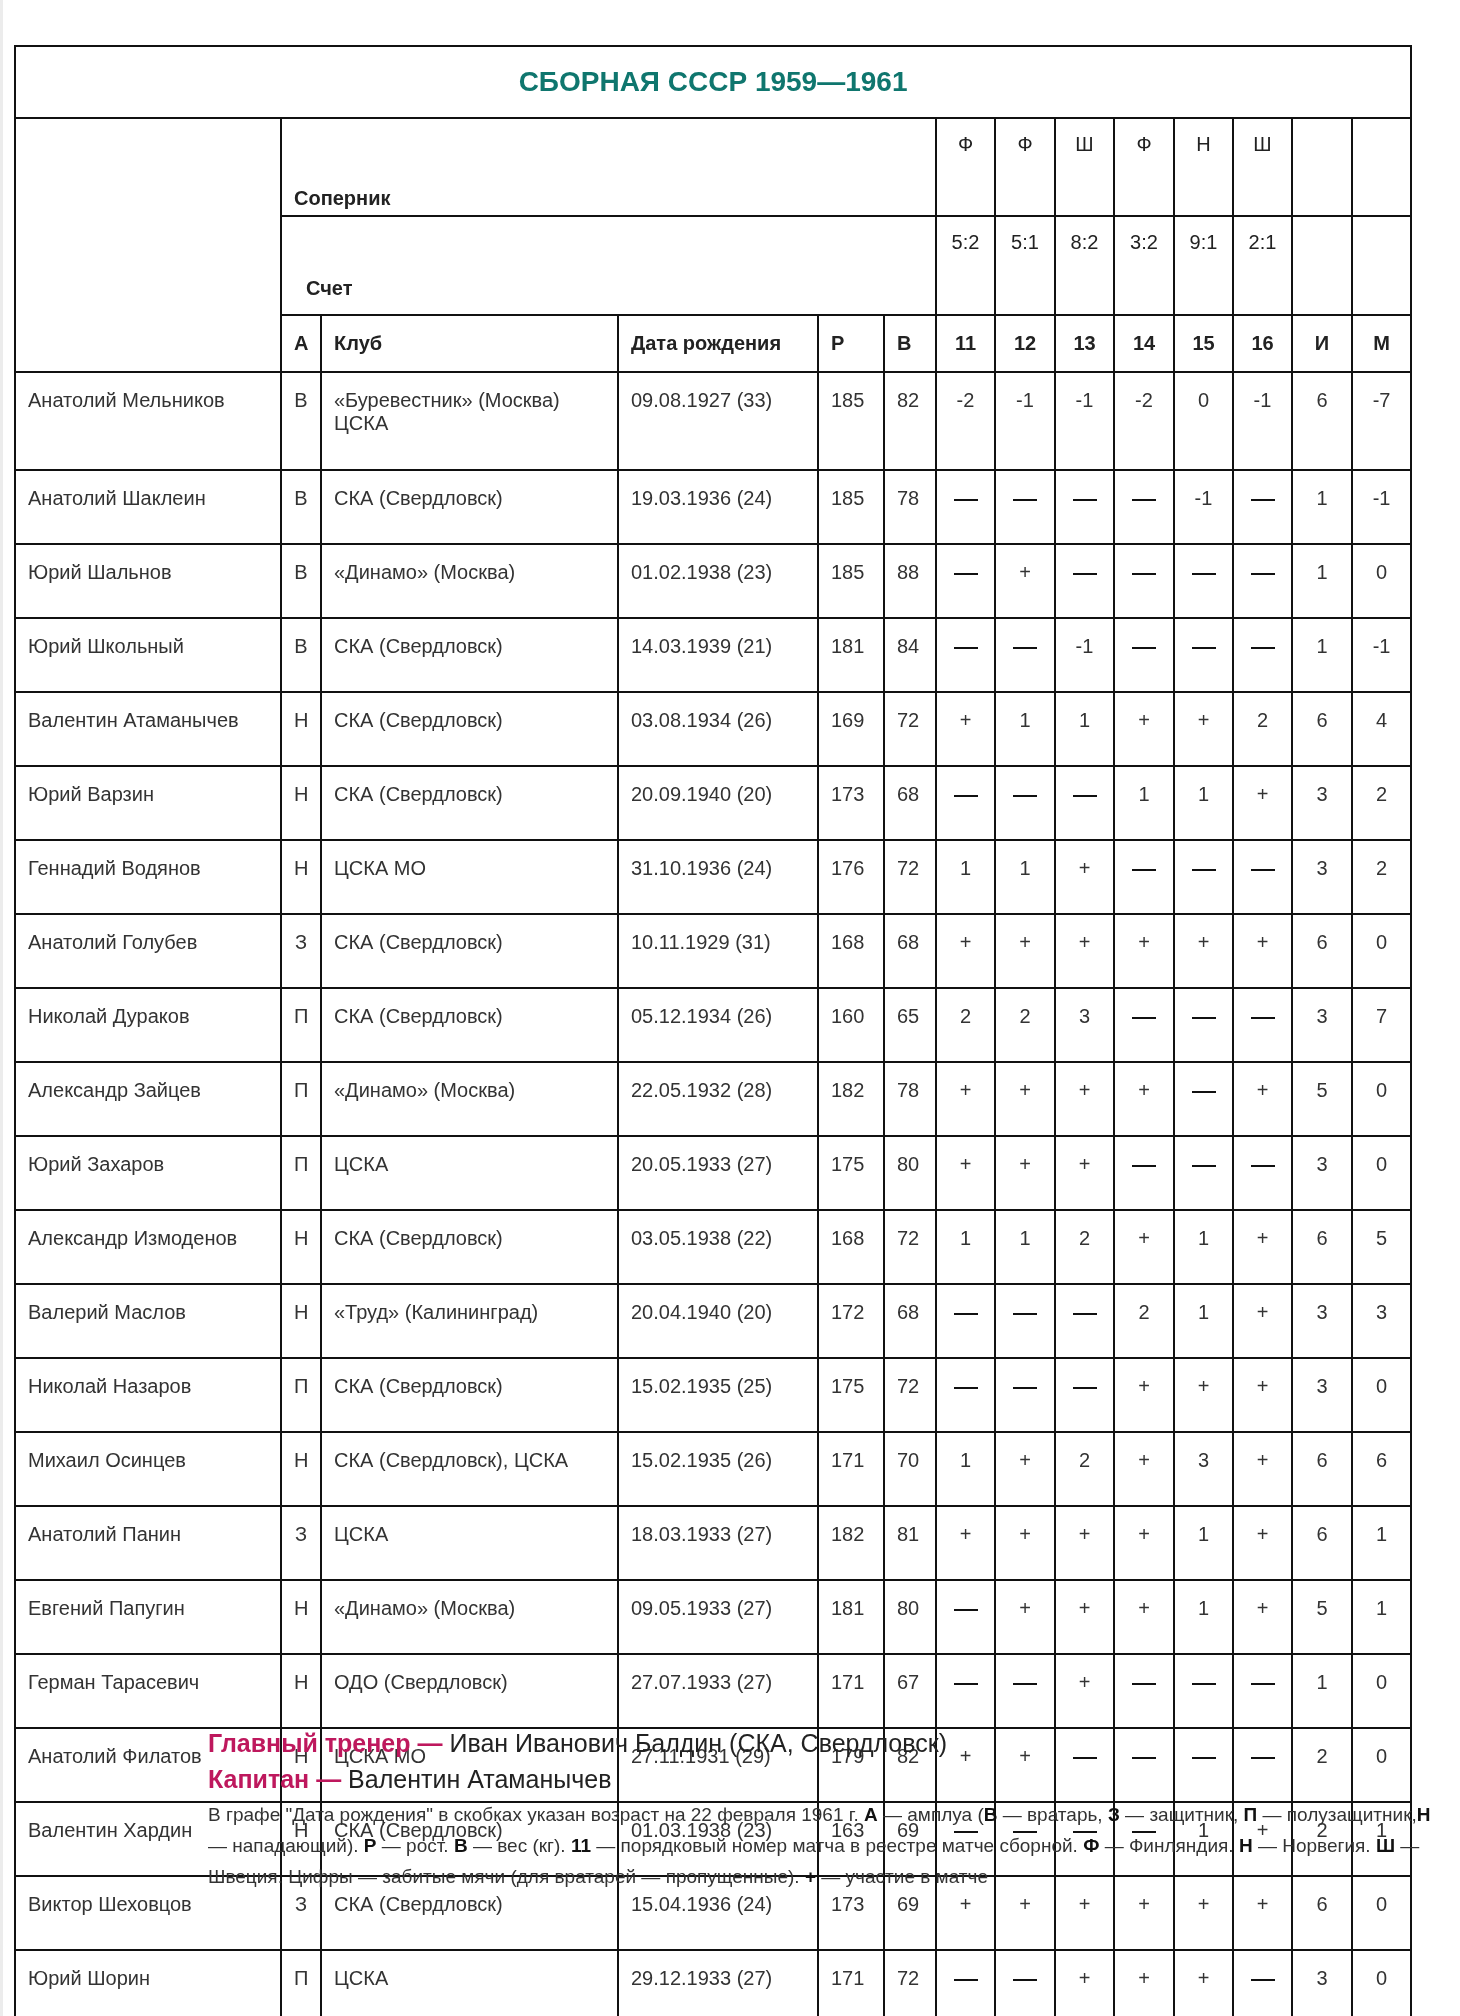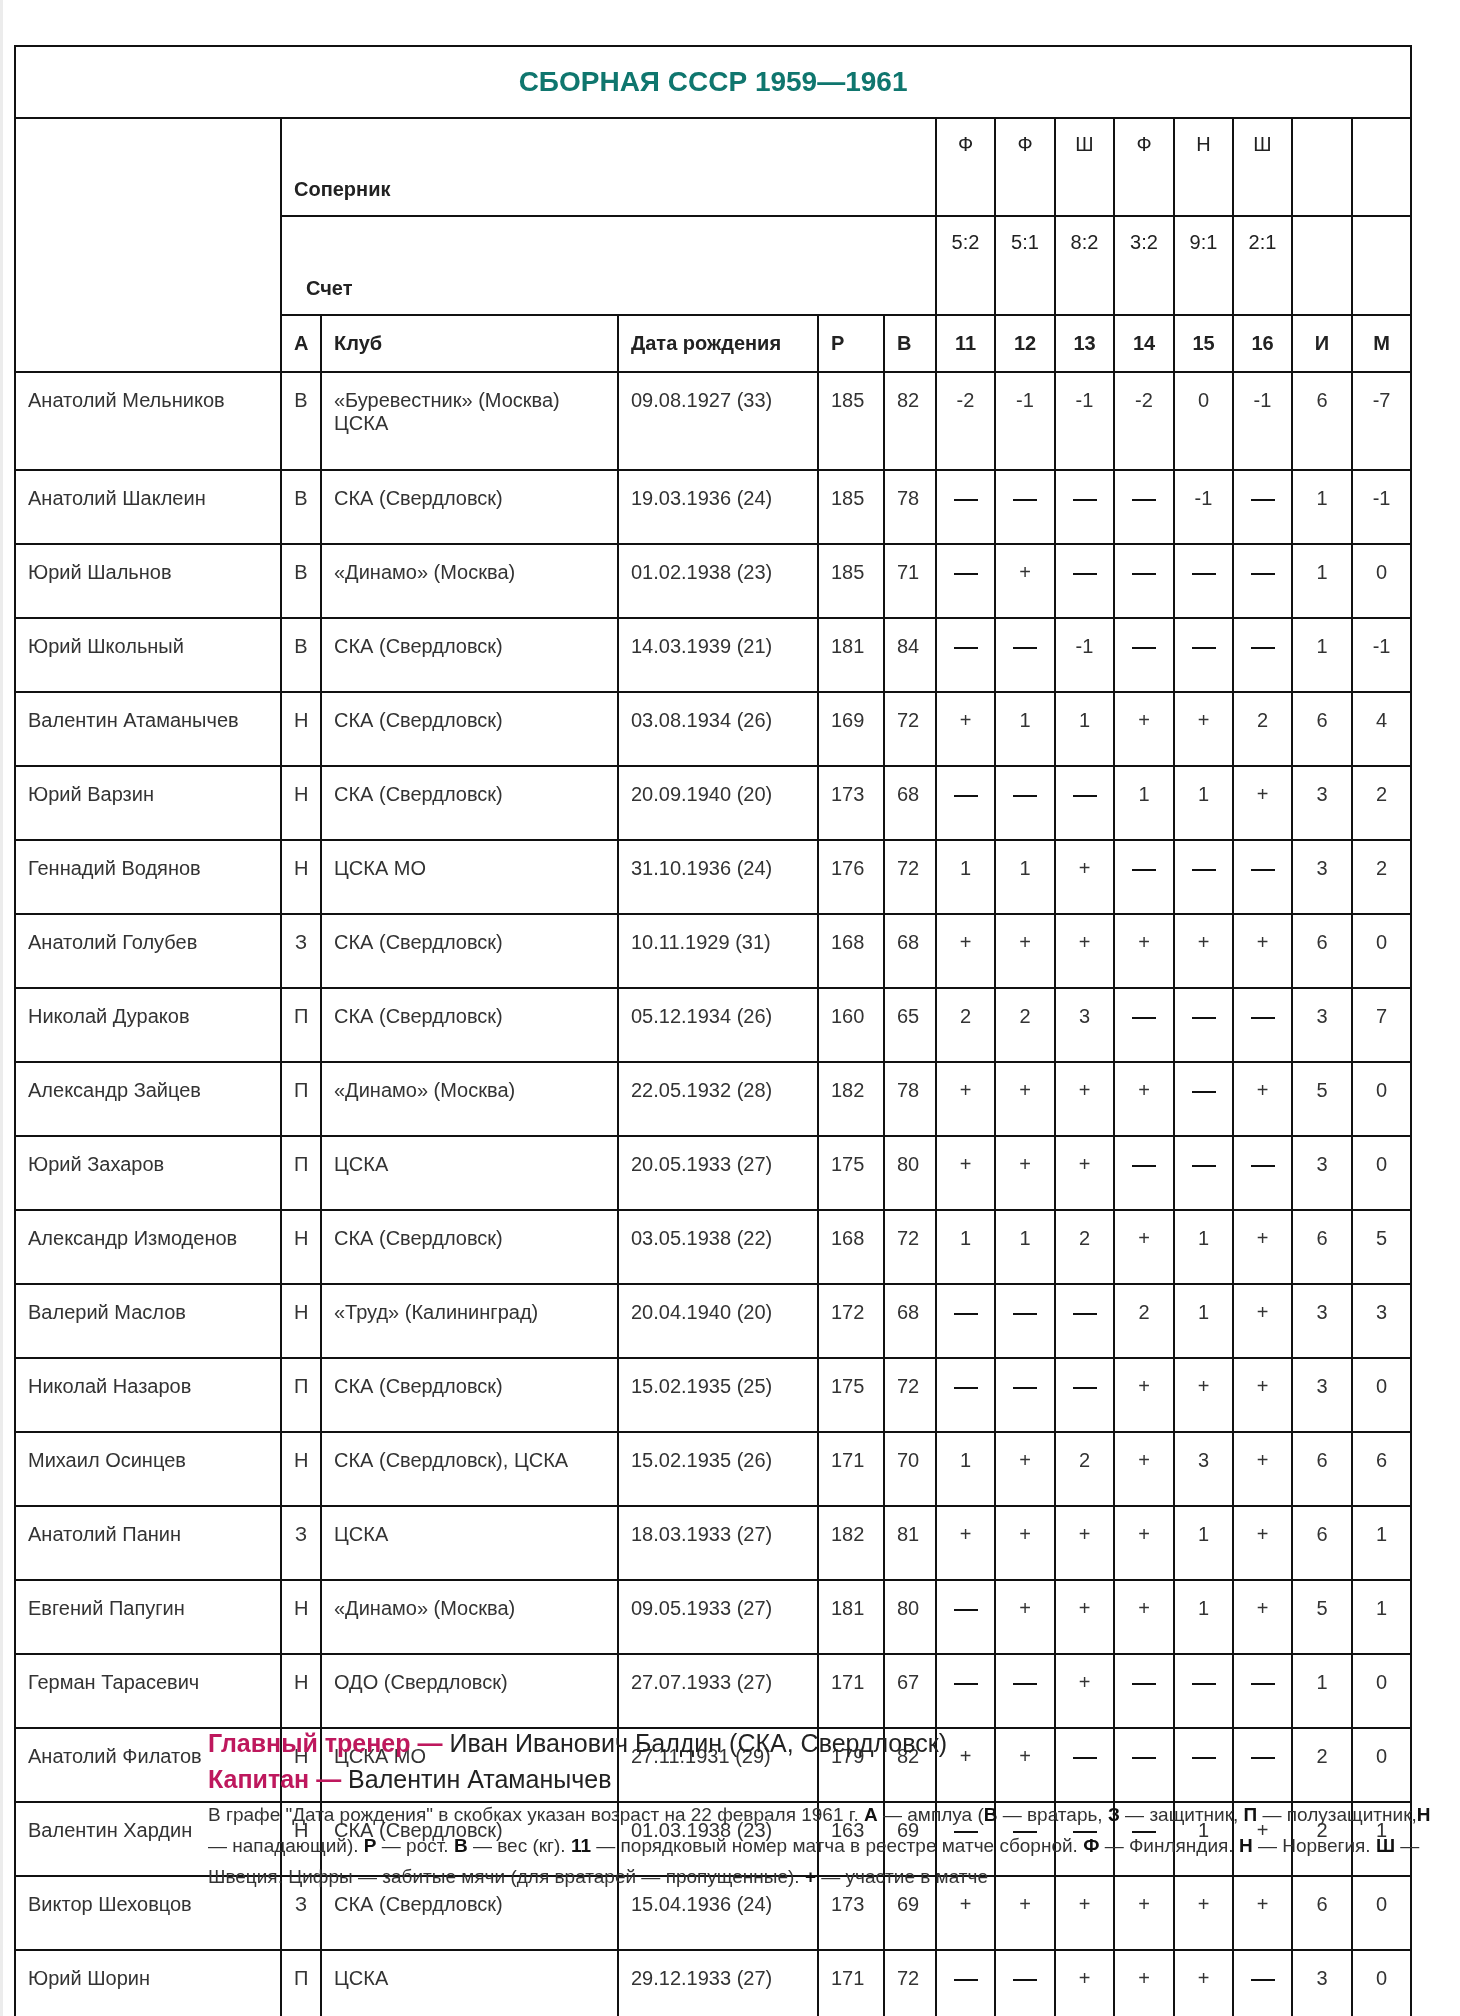--- a/index.html
+++ b/index.html
@@ -9,21 +9,21 @@
   table.roster { position: absolute; left: 14px; top: 45px; border-collapse: collapse;
          table-layout: fixed; width: 1396px; font-size: 20px; }
   table.roster td { border: 2px solid #111; padding: 0 12px; vertical-align: top; }
   .title-cell { height: 70px; text-align: center; vertical-align: middle !important;
          font-size: 28px; font-weight: bold; color: #0f766e; }
   .lbl { font-weight: bold; font-size: 20px; }
   .opp-row td { height: 82px; }
   .score-row td { height: 83px; }
   .hdr-row td { height: 55px; vertical-align: middle !important; font-weight: bold; }
   .opp-row td.mc, .score-row td.mc { padding-top: 14px; }
-  .opp-row .lbl-cell { vertical-align: bottom; padding-bottom: 14px; }
+  .opp-row .lbl-cell { vertical-align: bottom; padding-bottom: 5px; }
   .score-row .lbl-cell { vertical-align: bottom; padding-bottom: 14px; padding-left: 24px; }
   td.mc { text-align: center; padding: 0 2px; }
   td.c { text-align: center; padding: 0 2px; }
   tr.data td { height: 56px; padding-top: 16px; font-size: 20px; color: #333; }
   tr.data.tall td { height: 80px; }
   tr.data td.mc, tr.data td.c { padding-top: 16px; }
   .dash { display: inline-block; width: 24px; height: 2px; background: #111; vertical-align: middle; }
   .footer { position: absolute; left: 208px; top: 1725px; width: 1240px; }
   .footer .line { font-size: 25px; line-height: 36px; color: #222; }
   .footer .line b { color: #be185d; }
@@ -125,21 +125,21 @@
         <td class="mc"><span class="dash"></span></td>
         <td class="c">1</td>
         <td class="c">-1</td>
       </tr>
       <tr class="data">
         <td>Юрий Шальнов</td>
         <td class="c">В</td>
         <td>«Динамо» (Москва)</td>
         <td>01.02.1938 (23)</td>
         <td>185</td>
-        <td>71</td>
+        <td>88</td>
         <td class="mc"><span class="dash"></span></td>
         <td class="mc">+</td>
         <td class="mc"><span class="dash"></span></td>
         <td class="mc"><span class="dash"></span></td>
         <td class="mc"><span class="dash"></span></td>
         <td class="mc"><span class="dash"></span></td>
         <td class="c">1</td>
         <td class="c">0</td>
       </tr>
       <tr class="data">

